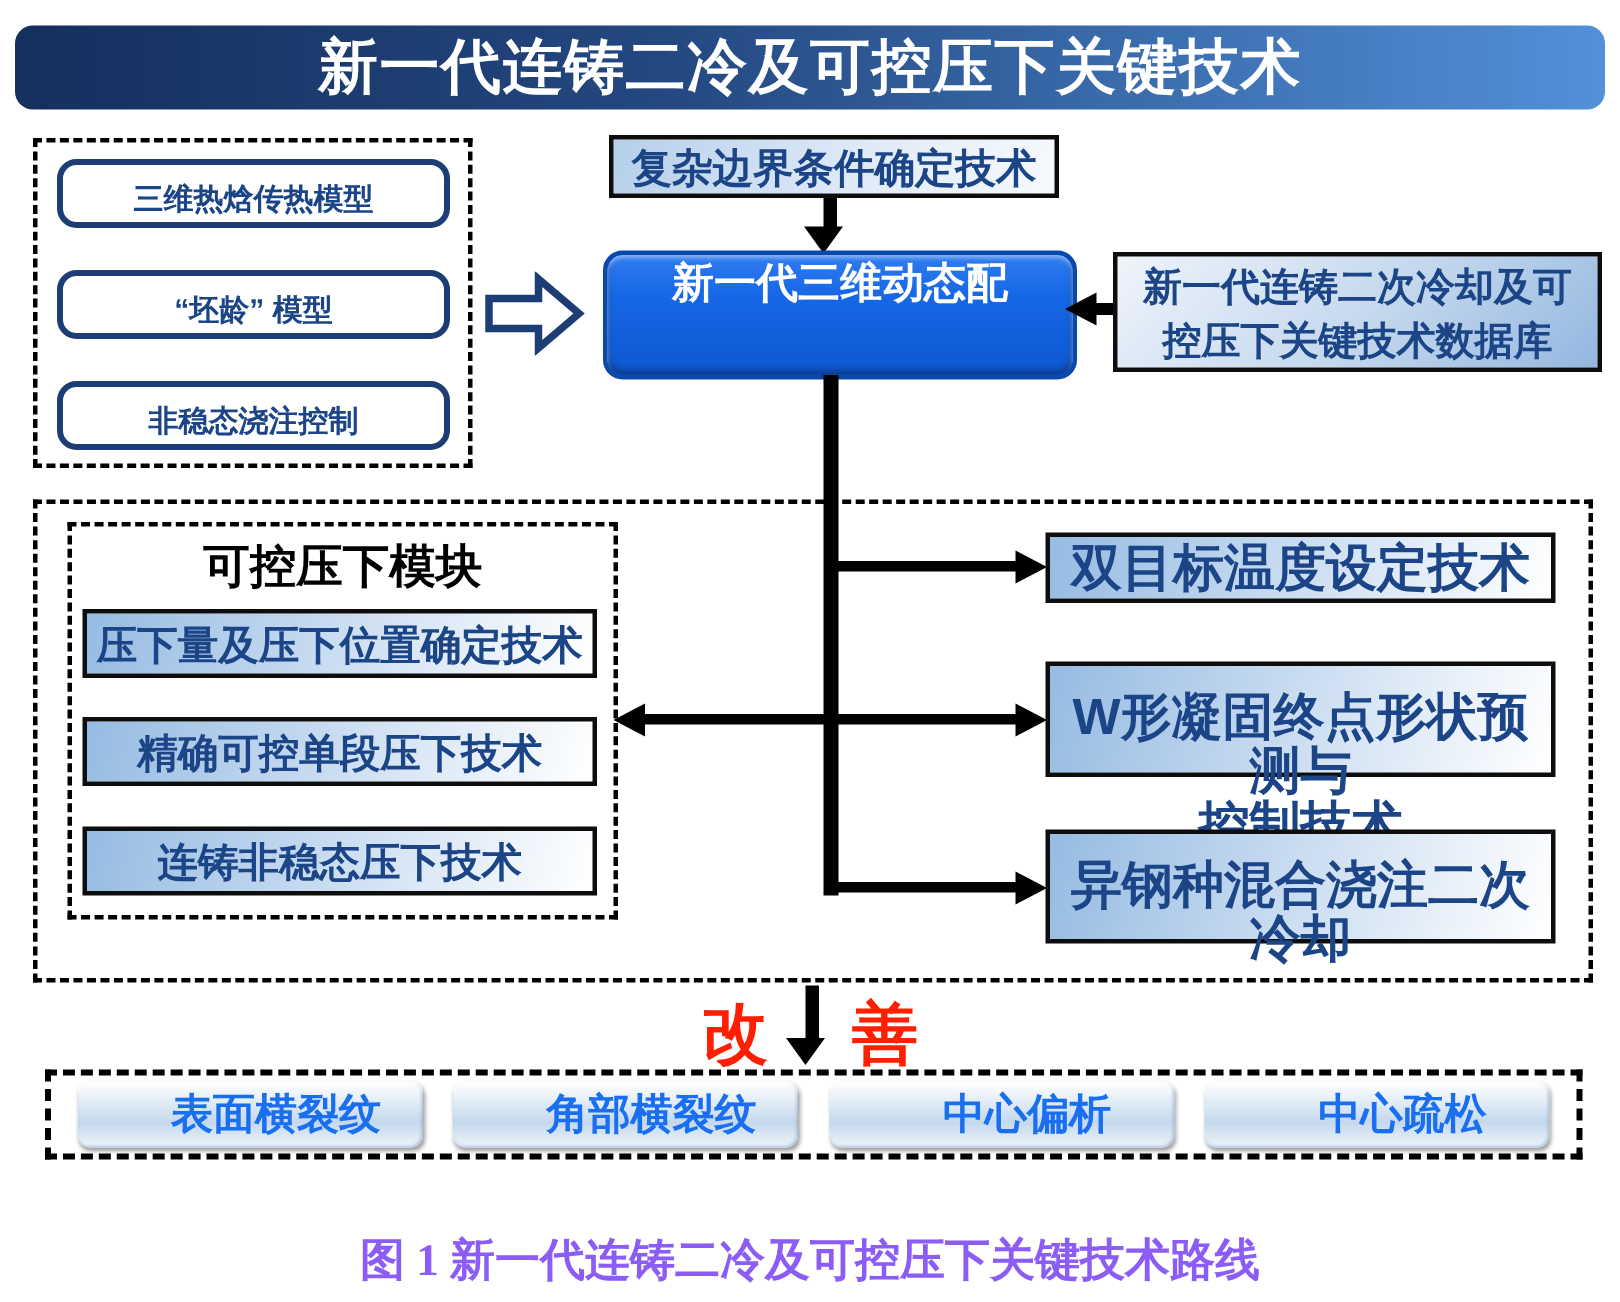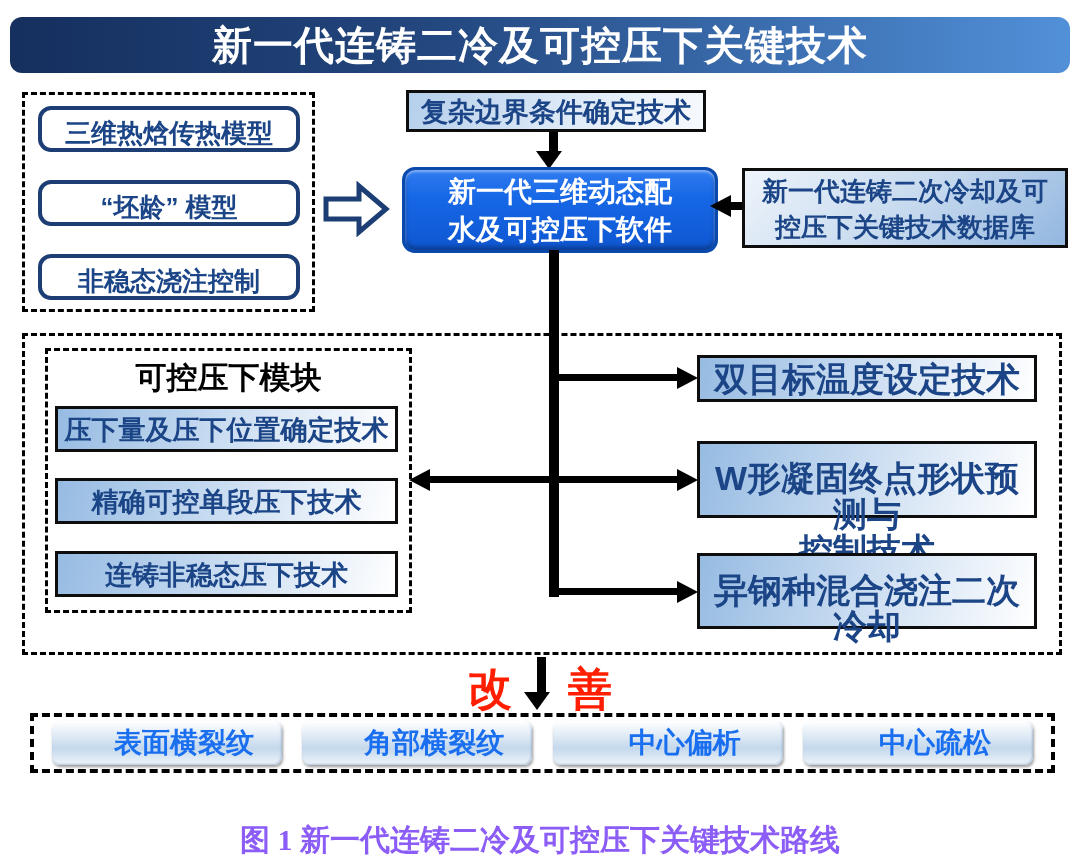--- a/index.html
+++ b/index.html
@@ -14,38 +14,38 @@
   
   .dashed{position:absolute;border:3px dashed #000;box-sizing:border-box;background:transparent;}
   #left-panel{left:22px;top:92px;width:293px;height:220px;}
   #big-panel{left:22px;top:333px;width:1040px;height:322px;}
   #module-panel{left:45px;top:348px;width:367px;height:265px;}
   #defect-panel{left:30px;top:713px;width:1025px;height:60px;border-width:4px;
     display:flex;align-items:center;justify-content:space-between;padding:0 18px;}
 
   
   .model-box{position:absolute;left:13px;width:262px;height:46px;border:4px solid #1c3e74;border-radius:13px;
-    background:#fff;color:#1b4586;font-weight:bold;font-size:26px;text-align:center;line-height:46px;box-sizing:border-box;}
+    background:#fff;color:#1b4586;font-weight:bold;font-size:20px;text-align:center;line-height:46px;box-sizing:border-box;}
 
   
   .grad-box{position:absolute;border:3px solid #0d0d0d;box-sizing:border-box;
     background:linear-gradient(105deg,#96bbe2 0%,#c6daf0 45%,#ffffff 100%);
     color:#1b4586;font-weight:bold;text-align:center;}
   #boundary-box{left:406px;top:90px;width:300px;height:42px;font-size:27px;line-height:38px;
     background:linear-gradient(110deg,#b5cfeb 0%,#dfeaf7 55%,#f7fafd 100%);}
   #db-box{left:742px;top:168px;width:326px;height:80px;font-size:26px;line-height:36px;padding-top:2px;
     background:linear-gradient(135deg,#eef4fb 0%,#c3d7ed 55%,#93b7e0 100%);}
   .module-box{left:55px;width:343px;height:46px;font-size:27px;line-height:42px;}
   .out-box{left:697px;width:340px;font-size:34px;}
 
   
   #software-box{position:absolute;left:402px;top:167px;width:316px;height:86px;border:3px solid #0a49ac;border-radius:13px;
     background:linear-gradient(180deg,#2f7bf0 0%,#1667e6 35%,#0f57d2 100%);
     box-shadow:inset 0 2px 3px rgba(255,255,255,.45), inset 0 -3px 5px rgba(0,0,0,.35);
-    color:#fff;font-size:28px;font-weight:bold;text-align:center;line-height:38px;box-sizing:border-box;padding-top:3px;}
+    color:#fff;font-size:28px;font-weight:bold;text-align:center;line-height:38px;box-sizing:border-box;padding-top:3px;font-family:Liberation Mono, monospace;}
 
   
   #module-title{position:absolute;left:0;top:6px;width:100%;text-align:center;
     color:#000;font-size:31px;font-weight:bold;}
 
   
   .shaft-v{position:absolute;background:#000;width:9px;}
   .shaft-h{position:absolute;background:#000;height:7px;}
   .ah-down{position:absolute;width:0;height:0;border-left:13px solid transparent;border-right:13px solid transparent;border-top:18px solid #000;}
   .ah-right{position:absolute;width:0;height:0;border-top:11px solid transparent;border-bottom:11px solid transparent;border-left:21px solid #000;}
@@ -83,21 +83,20 @@
     <polygon points="5,18 38,18 38,5 65,28 38,51 38,38 5,38" fill="#ffffff" stroke="#1c3e74" stroke-width="5"></polygon>
   </svg>
 
   <div id="boundary-box" class="grad-box">复杂边界条件确定技术</div>
 
   <div class="shaft-v" style="left:549px;top:132px;height:21px;"></div>
   <div class="ah-down" style="left:536px;top:151px;"></div>
 
   <div id="software-box">
     <span style="display:block">新一代三维动态配</span>
-    <span style="display:block">水及可控压下软件</span>
   </div>
 
   <div id="db-box" class="grad-box">
     <span style="display:block">新一代连铸二次冷却及可</span>
     <span style="display:block">控压下关键技术数据库</span>
   </div>
 
   <div class="shaft-h" style="left:728px;top:202px;width:14px;height:8px;"></div>
   <div class="ah-left" style="left:710px;top:195px;"></div>
 

